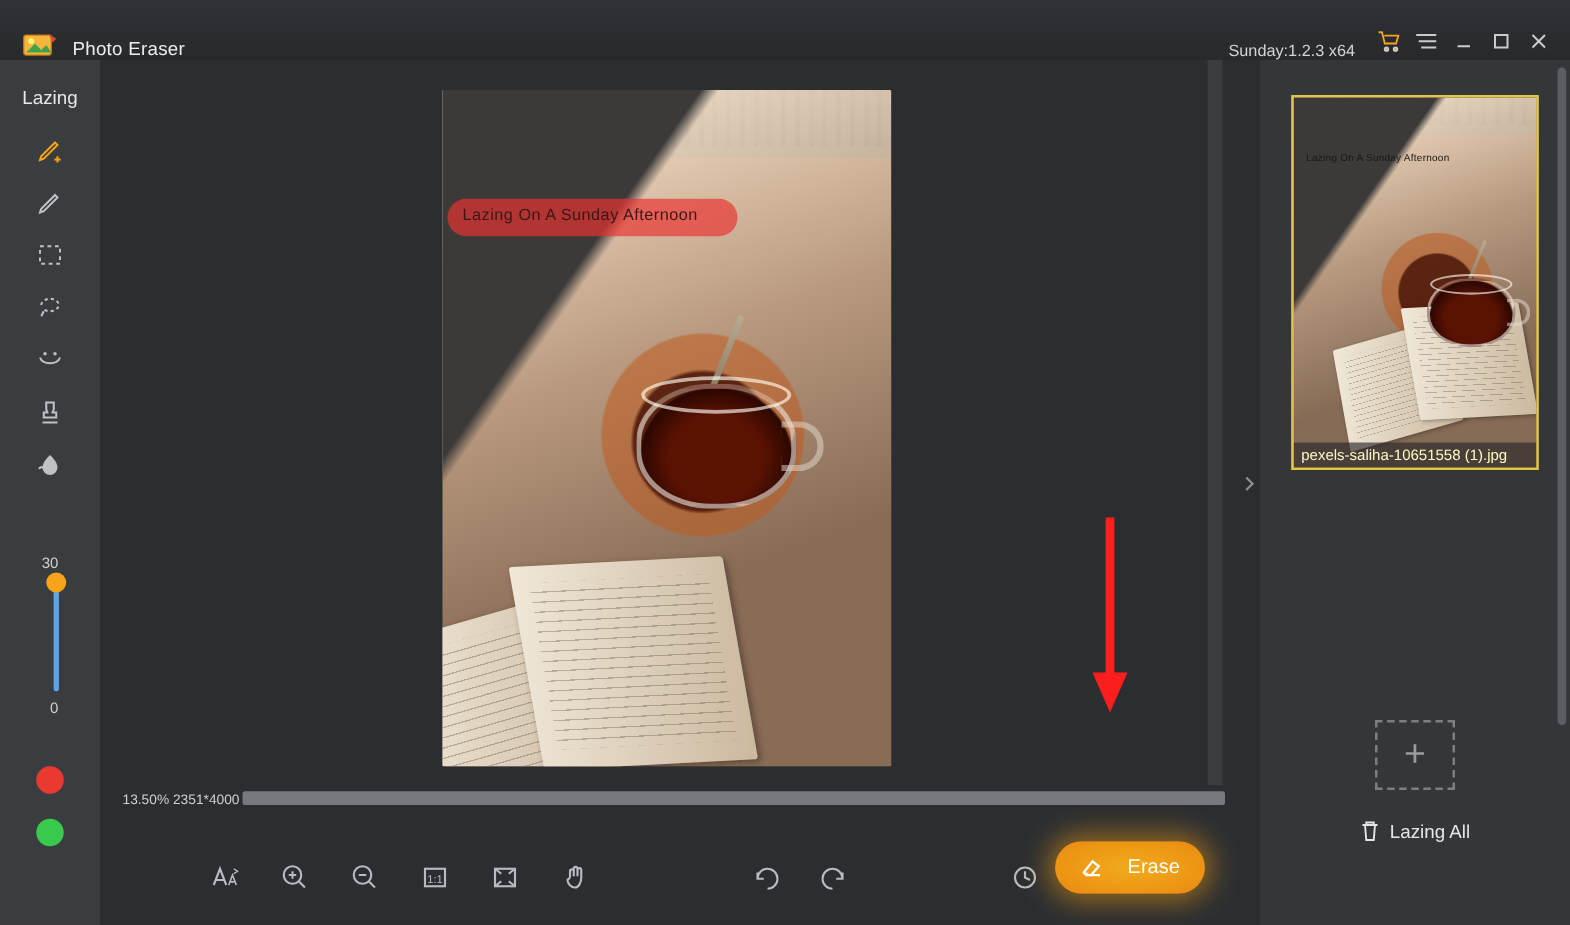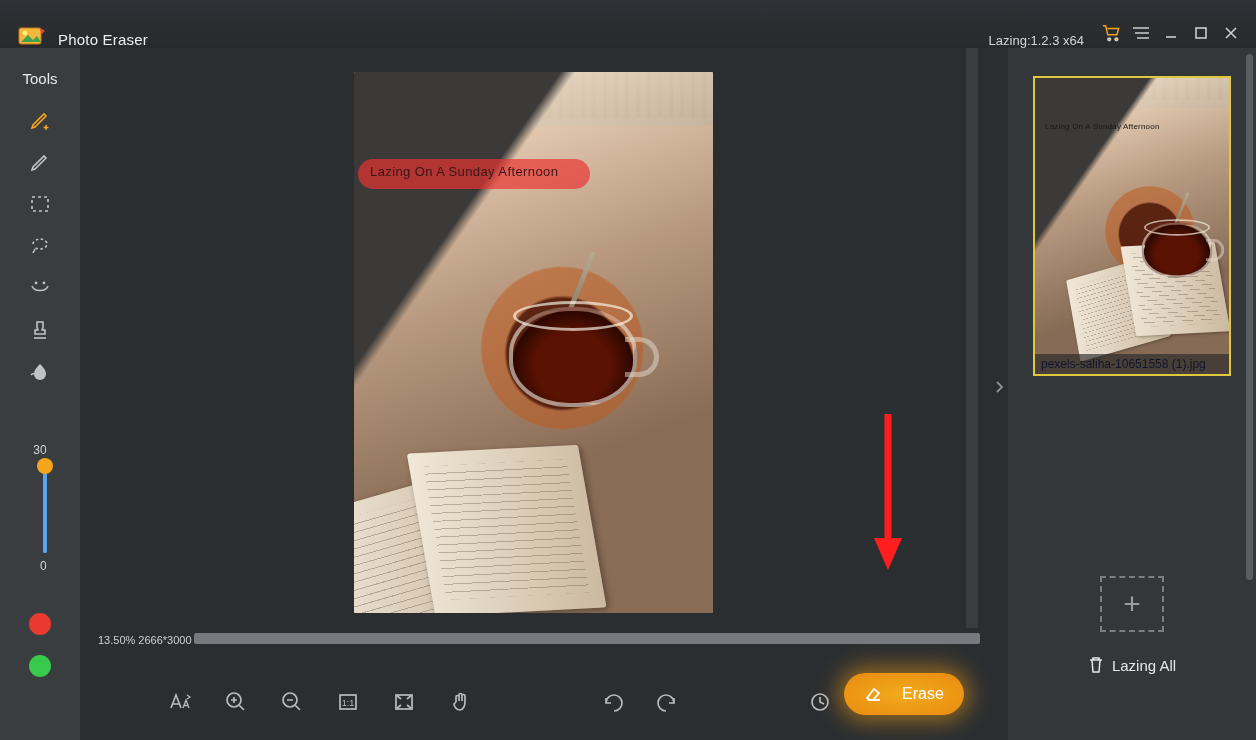--- a/index.html
+++ b/index.html
@@ -73,41 +73,41 @@
   .erase-btn{position:absolute;right:44px;top:15px;width:120px;height:42px;border-radius:22px;display:flex;align-items:center;justify-content:center;gap:20px;background:radial-gradient(ellipse at center,var(--erase1),var(--erase2));box-shadow:0 0 22px 6px rgba(239,155,18,.55);cursor:pointer}
   .erase-btn span{color:#fff;font-size:16px}
   .erase-btn svg{stroke:#fff;fill:#fff}
   .arrow{position:absolute;right:80px;bottom:80px;pointer-events:none}
 
   
   .right{width:248px;background:#34373a;position:relative;display:flex;flex-direction:column;align-items:center;padding-top:28px}
   .thumb{width:198px;height:300px;border:2px solid var(--select);position:relative;overflow:hidden;background:#8d6d54}
   .thumb .photo{transform:scale(.55);transform-origin:0 0;width:360px;height:545px}
   .thumb .sel-text{left:10px;top:44px;font-size:8px;letter-spacing:.2px;color:#1a1714}
-  .thumb-name{position:absolute;left:0;right:0;bottom:0;height:20px;background:rgba(40,40,42,.65);color:#0f172a;font-size:12px;display:flex;align-items:center;padding:0 6px;white-space:nowrap;overflow:hidden}
+  .thumb-name{position:absolute;left:0;right:0;bottom:0;height:20px;background:rgba(40,40,42,.65);color:#fef9c3;font-size:12px;display:flex;align-items:center;padding:0 6px;white-space:nowrap;overflow:hidden}
   .expand{position:absolute;left:-14px;top:332px;color:#8d9094;cursor:pointer}
   .drop{margin-top:200px;width:64px;height:56px;border:2px dashed #7c7f82;display:flex;align-items:center;justify-content:center;color:#9a9d9f;font-size:30px;cursor:pointer}
   .remove-all{margin-top:24px;display:flex;align-items:center;gap:8px;color:#e6e6e6;font-size:15px;cursor:pointer}
   .rscroll{position:absolute;top:6px;right:3px;width:7px;bottom:160px;background:#5a5d61;border-radius:4px}
 </style>
 </head>
 <body>
 
 <div class="titlebar">
   <div class="logo">
     <svg width="28" height="22" viewBox="0 0 28 22">
         <rect x="1" y="3" width="22" height="16" rx="2" fill="#f4b63d" stroke="#c57b13"></rect>
         <circle cx="7" cy="8" r="2.4" fill="#fff176"></circle>
         <path d="M3 17 L10 10 L15 15 L19 11 L23 17 Z" fill="#3fa34d"></path>
         <path d="M21 2 L27 6 L24 9" fill="#d94a3a"></path>
       </svg>
   </div>
   <div class="appname">Photo Eraser</div>
   <div class="spacer"></div>
-  <div class="version">Lazing:1.2.3 x64</div>
+  <div class="version">Sunday:1.2.3 x64</div>
   <div class="win-icon">
     <svg width="20" height="18" viewBox="0 0 22 20">
         <path d="M2 2h3l2.5 10h10l2-7H7" stroke="#f6a51a" stroke-width="1.6" fill="none"></path>
         <circle cx="9" cy="17" r="1.6" fill="#f6a51a"></circle>
         <circle cx="17" cy="17" r="1.6" fill="#f6a51a"></circle>
       </svg>
   </div>
   <div class="win-icon">
     <svg width="18" height="14" viewBox="0 0 18 14">
         <path d="M1 2h16M3 7h14M5 12h12"></path>
@@ -126,21 +126,21 @@
   <div class="win-icon">
     <svg width="14" height="14" viewBox="0 0 14 14">
         <path d="M2 2l10 10M12 2L2 12"></path>
       </svg>
   </div>
 </div>
 
 <div class="body">
 
   <div class="tools">
-    <div class="tools-title">Tools</div>
+    <div class="tools-title">Lazing</div>
 
     <div class="tool active">
       <svg width="24" height="24" viewBox="0 0 24 24">
           <path d="M4 20l3-1 11-11-2-2L5 17l-1 3z"></path>
           <path d="M18 17v5M15.5 19.5h5"></path>
         </svg>
     </div>
     <div class="tool">
       <svg width="24" height="24" viewBox="0 0 24 24">
           <path d="M4 20l3-1 11-11-2-2L5 17l-1 3z"></path>
@@ -207,21 +207,21 @@
           <div class="cup">
               <div class="spoon"></div>
               <div class="glass"></div>
               <div class="rim"></div>
               <div class="handle"></div>
             </div>
           <div class="sel-mask"></div>
           <div class="sel-text">Lazing On A Sunday Afternoon</div>
         </div>
       </div>
-      <div class="zoom-label">13.50%  2666*3000</div>
+      <div class="zoom-label">13.50%  2351*4000</div>
       <div class="scroll-h"></div>
 
       <svg class="arrow" width="40" height="170" viewBox="0 0 40 170">
         <line x1="20" y1="6" x2="20" y2="140" stroke="#ff1e1e" stroke-width="7"></line>
         <path d="M6 130 L20 162 L34 130 Z" fill="#ff1e1e"></path>
       </svg>
     </div>
 
     <div class="bottombar">
       <div class="bb-icon">

